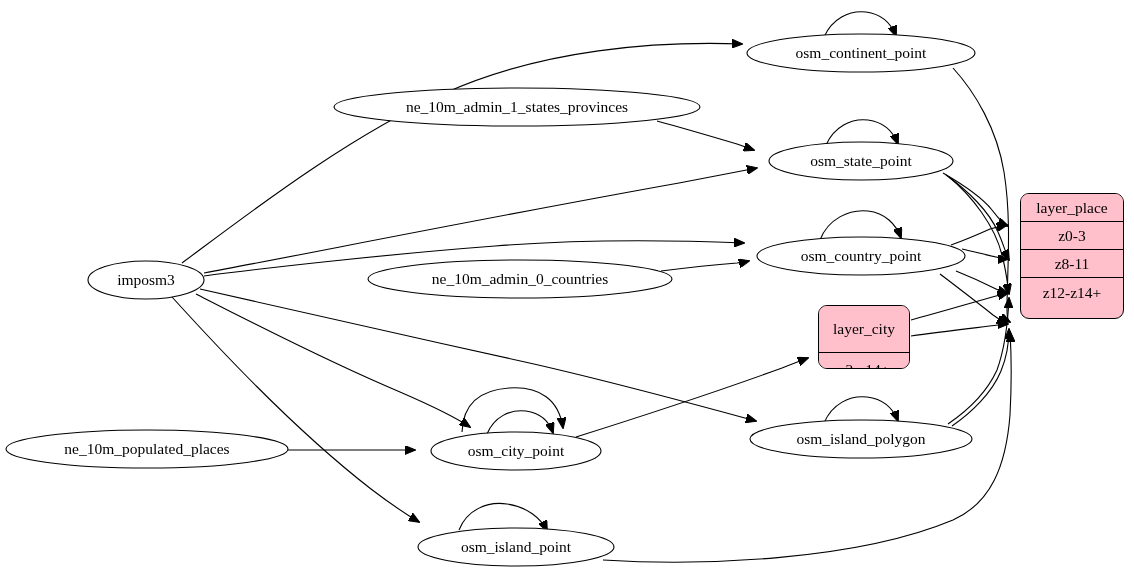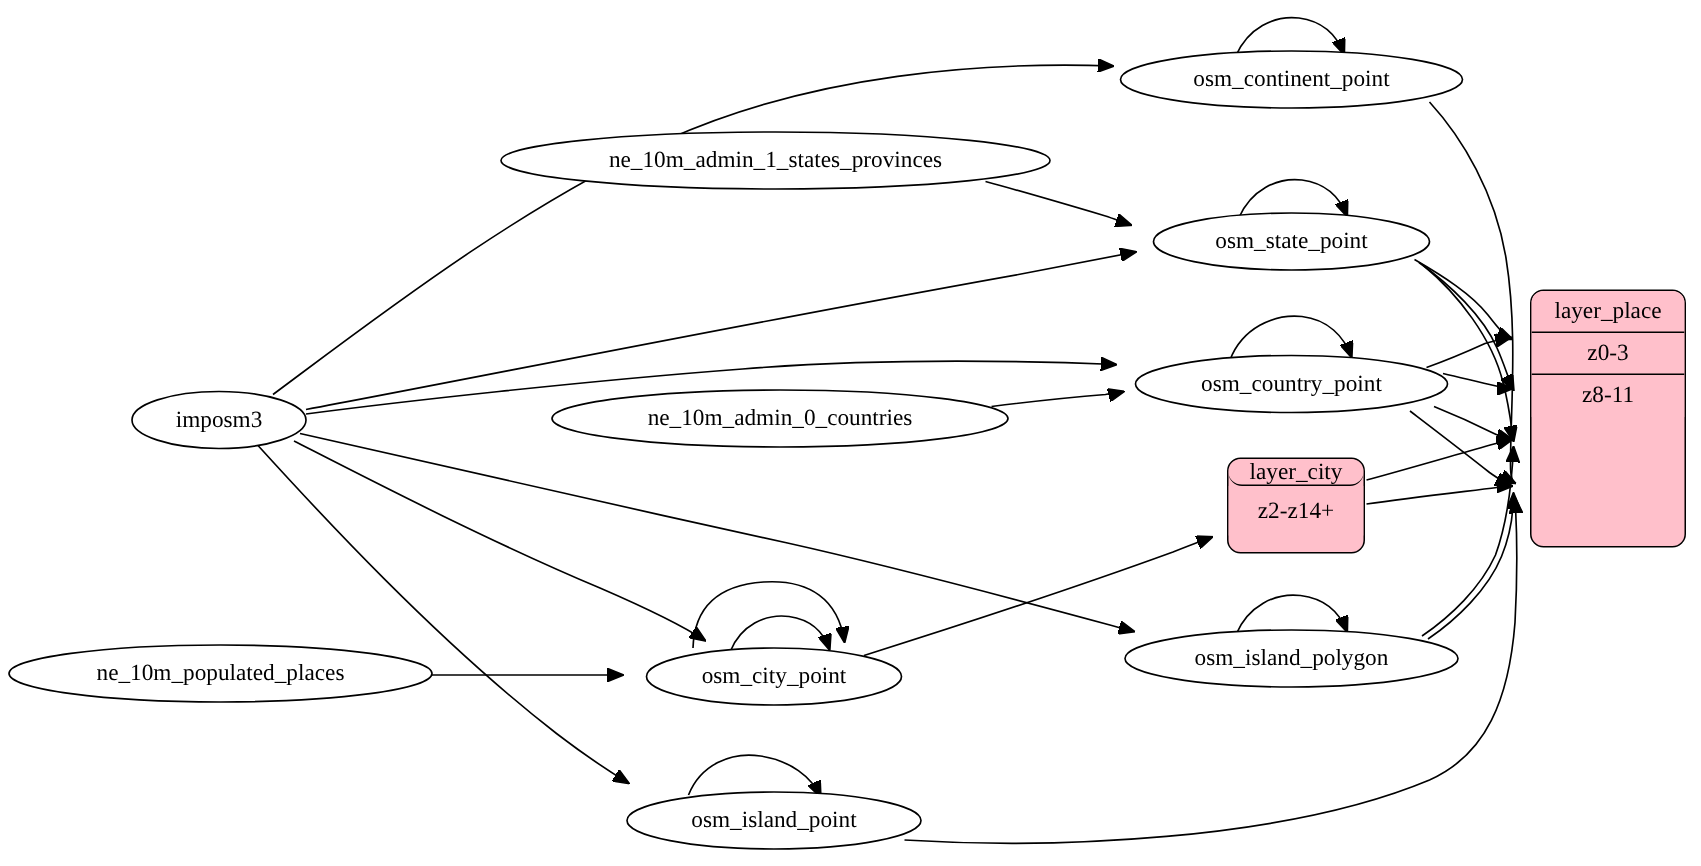--- a/index.html
+++ b/index.html
@@ -146,24 +146,25 @@
         <ellipse class="ellipse-shape" cx="516" cy="451" rx="85" ry="19"></ellipse>
         <text class="node-label" x="516" y="452">osm_city_point</text>
       </g>
       <g>
         <ellipse class="ellipse-shape" cx="516" cy="547" rx="98" ry="19"></ellipse>
         <text class="node-label" x="516" y="548">osm_island_point</text>
       </g>
     </g>
   </svg>
 
-  <div class="record-box" id="layer-place" style="left:1020px;top:193px;width:104px;height:172px;">
+  <div class="record-box" id="layer-place" style="left:1020px;top:193px;width:104px;height:126px;">
     <div class="record-row" style="height:28px;">layer_place</div>
     <div class="record-row" style="height:28px;font-family:Liberation Serif, serif;">z0-3</div>
     <div class="record-row" style="height:28px;">z8-11</div>
+    <div class="record-row" style="height:30px;">z12-z14+</div>
   </div>
 
   <div class="record-box" id="layer-city" style="left:818px;top:305px;width:92px;height:64px;">
-    <div class="record-row" style="height:18px;border-radius:13px;">layer_city</div>
+    <div class="record-row" style="height:47px;">layer_city</div>
     <div class="record-row" style="height:33px;text-align:right;">z2-z14+</div>
   </div>
 
 </div>
 
 </body></html>

